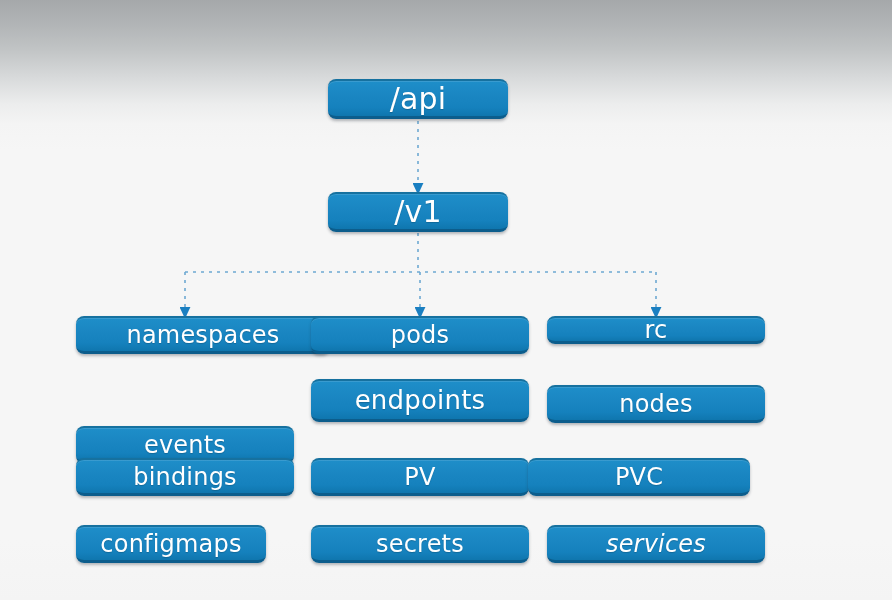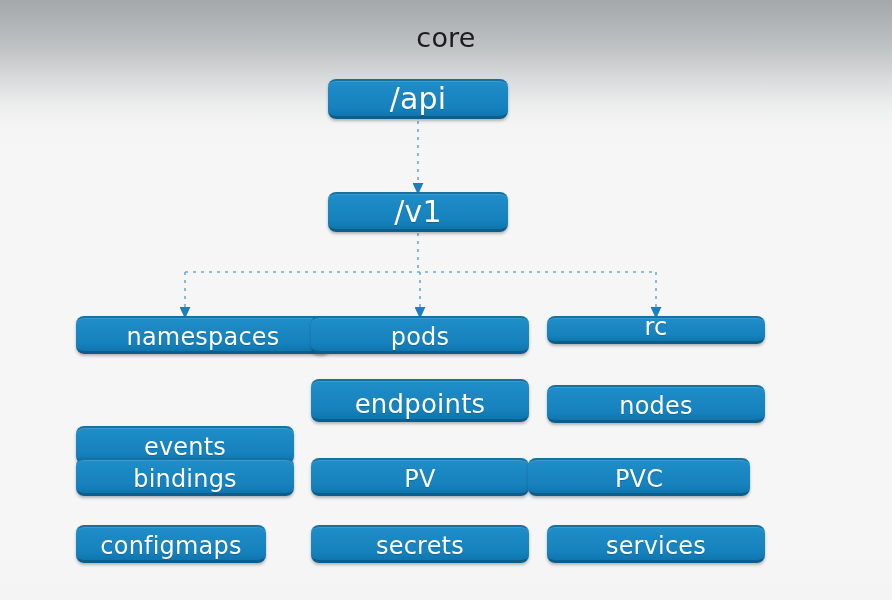--- a/index.html
+++ b/index.html
@@ -52,21 +52,21 @@
     color: #1b1b1f;
     letter-spacing: 0.2px;
     white-space: pre;
   }
 
   
   .node {
     position: absolute;
     box-sizing: border-box;
     display: flex;
-    align-items: flex-end;
+    align-items: center;
     justify-content: center;
     border-radius: 8px;
     color: #ffffff;
     background: linear-gradient(to bottom,
         #1e8ec9 0%,
         #1a86c2 42%,
         #1581bd 76%,
         #0f76ae 100%);
     border-top: 2px solid #16719f;
     border-bottom: 3px solid #0c5d8c;
@@ -104,21 +104,20 @@
       <path d="M418,233 L418,272"></path>
 
       <path d="M185,272 L656,272"></path>
 
       <path d="M185,272 L185,308" marker-end="url(#arrowhead)"></path>
       <path d="M420,272 L420,308" marker-end="url(#arrowhead)"></path>
       <path d="M656,272 L656,308" marker-end="url(#arrowhead)"></path>
     </g>
   </svg>
 
-  <div class="diagram-title">core</div>
 
   <div id="nodes-layer">
       <div class="node size-root" style="left: 328px; top: 79px; width: 180px; height: 40px;">
         <span class="node-label">/api</span>
       </div>
       <div class="node size-root" style="left: 328px; top: 192px; width: 180px; height: 40px;">
         <span class="node-label">/v1</span>
       </div>
       <div class="node size-normal" style="left: 76px; top: 316px; width: 254px; height: 38px;">
         <span class="node-label">namespaces</span>
@@ -146,18 +145,18 @@
       </div>
       <div class="node size-normal" style="left: 528px; top: 458px; width: 222px; height: 38px;">
         <span class="node-label">PVC</span>
       </div>
       <div class="node size-normal" style="left: 76px; top: 525px; width: 190px; height: 38px;">
         <span class="node-label">configmaps</span>
       </div>
       <div class="node size-normal" style="left: 311px; top: 525px; width: 218px; height: 38px;">
         <span class="node-label">secrets</span>
       </div>
-      <div class="node size-normal" style="left: 547px; top: 525px; width: 218px; height: 38px;">
+      <div class="node size-normal" style="left: 547px; top: 525px; width: 218px; height: 38px; font-style: italic;">
         <span class="node-label">services</span>
       </div>
     </div>
 
 </div>
 
 </body></html>

